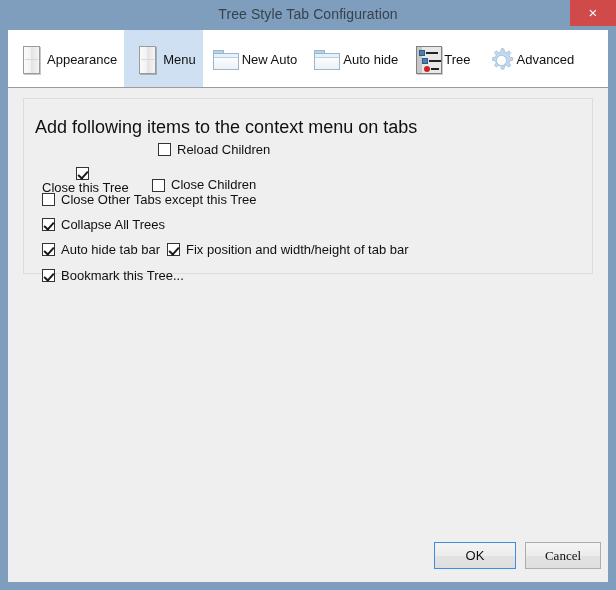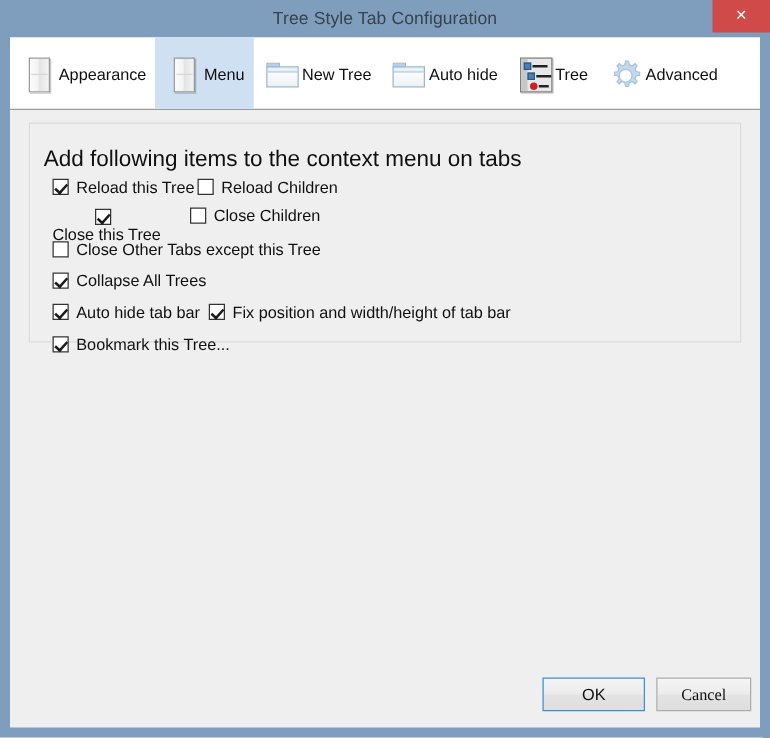--- a/index.html
+++ b/index.html
@@ -357,21 +357,21 @@
           </span>
           <span class="tool-label">Menu</span>
         </div>
         <div class="tool-item">
           <span class="tool-icon">
             <span class="ico-folder">
               <span class="tabtop"></span>
               <span class="body"></span>
             </span>
           </span>
-          <span class="tool-label">New Tree</span>
+          <span class="tool-label">New Auto</span>
         </div>
         <div class="tool-item">
           <span class="tool-icon">
             <span class="ico-folder">
               <span class="tabtop"></span>
               <span class="body"></span>
             </span>
           </span>
           <span class="tool-label">Auto hide</span>
         </div>
@@ -405,33 +405,29 @@
               </svg></span>
           </span>
           <span class="tool-label">Advanced</span>
         </div>
       </div>
 
     <div class="groupbox"></div>
     <div class="groupbox-title">Add following items to the context menu on tabs</div>
 
     <div class="rows" id="rows">
-        <div class="chk" style="top: 26px; left: 19px;">
-          <span class="box checked"></span>
-          <span class="chk-label">Reload this Tree</span>
-        </div>
         <div class="chk" style="top: 26px; left: 135px;">
           <span class="box"></span>
           <span class="chk-label">Reload Children</span>
         </div>
         <div class="chk" style="top: 51px; left: 19px; flex-direction: column;">
           <span class="box checked"></span>
           <span class="chk-label">Close this Tree</span>
         </div>
-        <div class="chk" style="top: 49px; left: 129px;">
+        <div class="chk" style="top: 61px; left: 129px; align-items: flex-end;">
           <span class="box"></span>
           <span class="chk-label">Close Children</span>
         </div>
         <div class="chk" style="top: 76px; left: 19px;">
           <span class="box"></span>
           <span class="chk-label">Close Other Tabs except this Tree</span>
         </div>
         <div class="chk" style="top: 101px; left: 19px;">
           <span class="box checked"></span>
           <span class="chk-label">Collapse All Trees</span>

